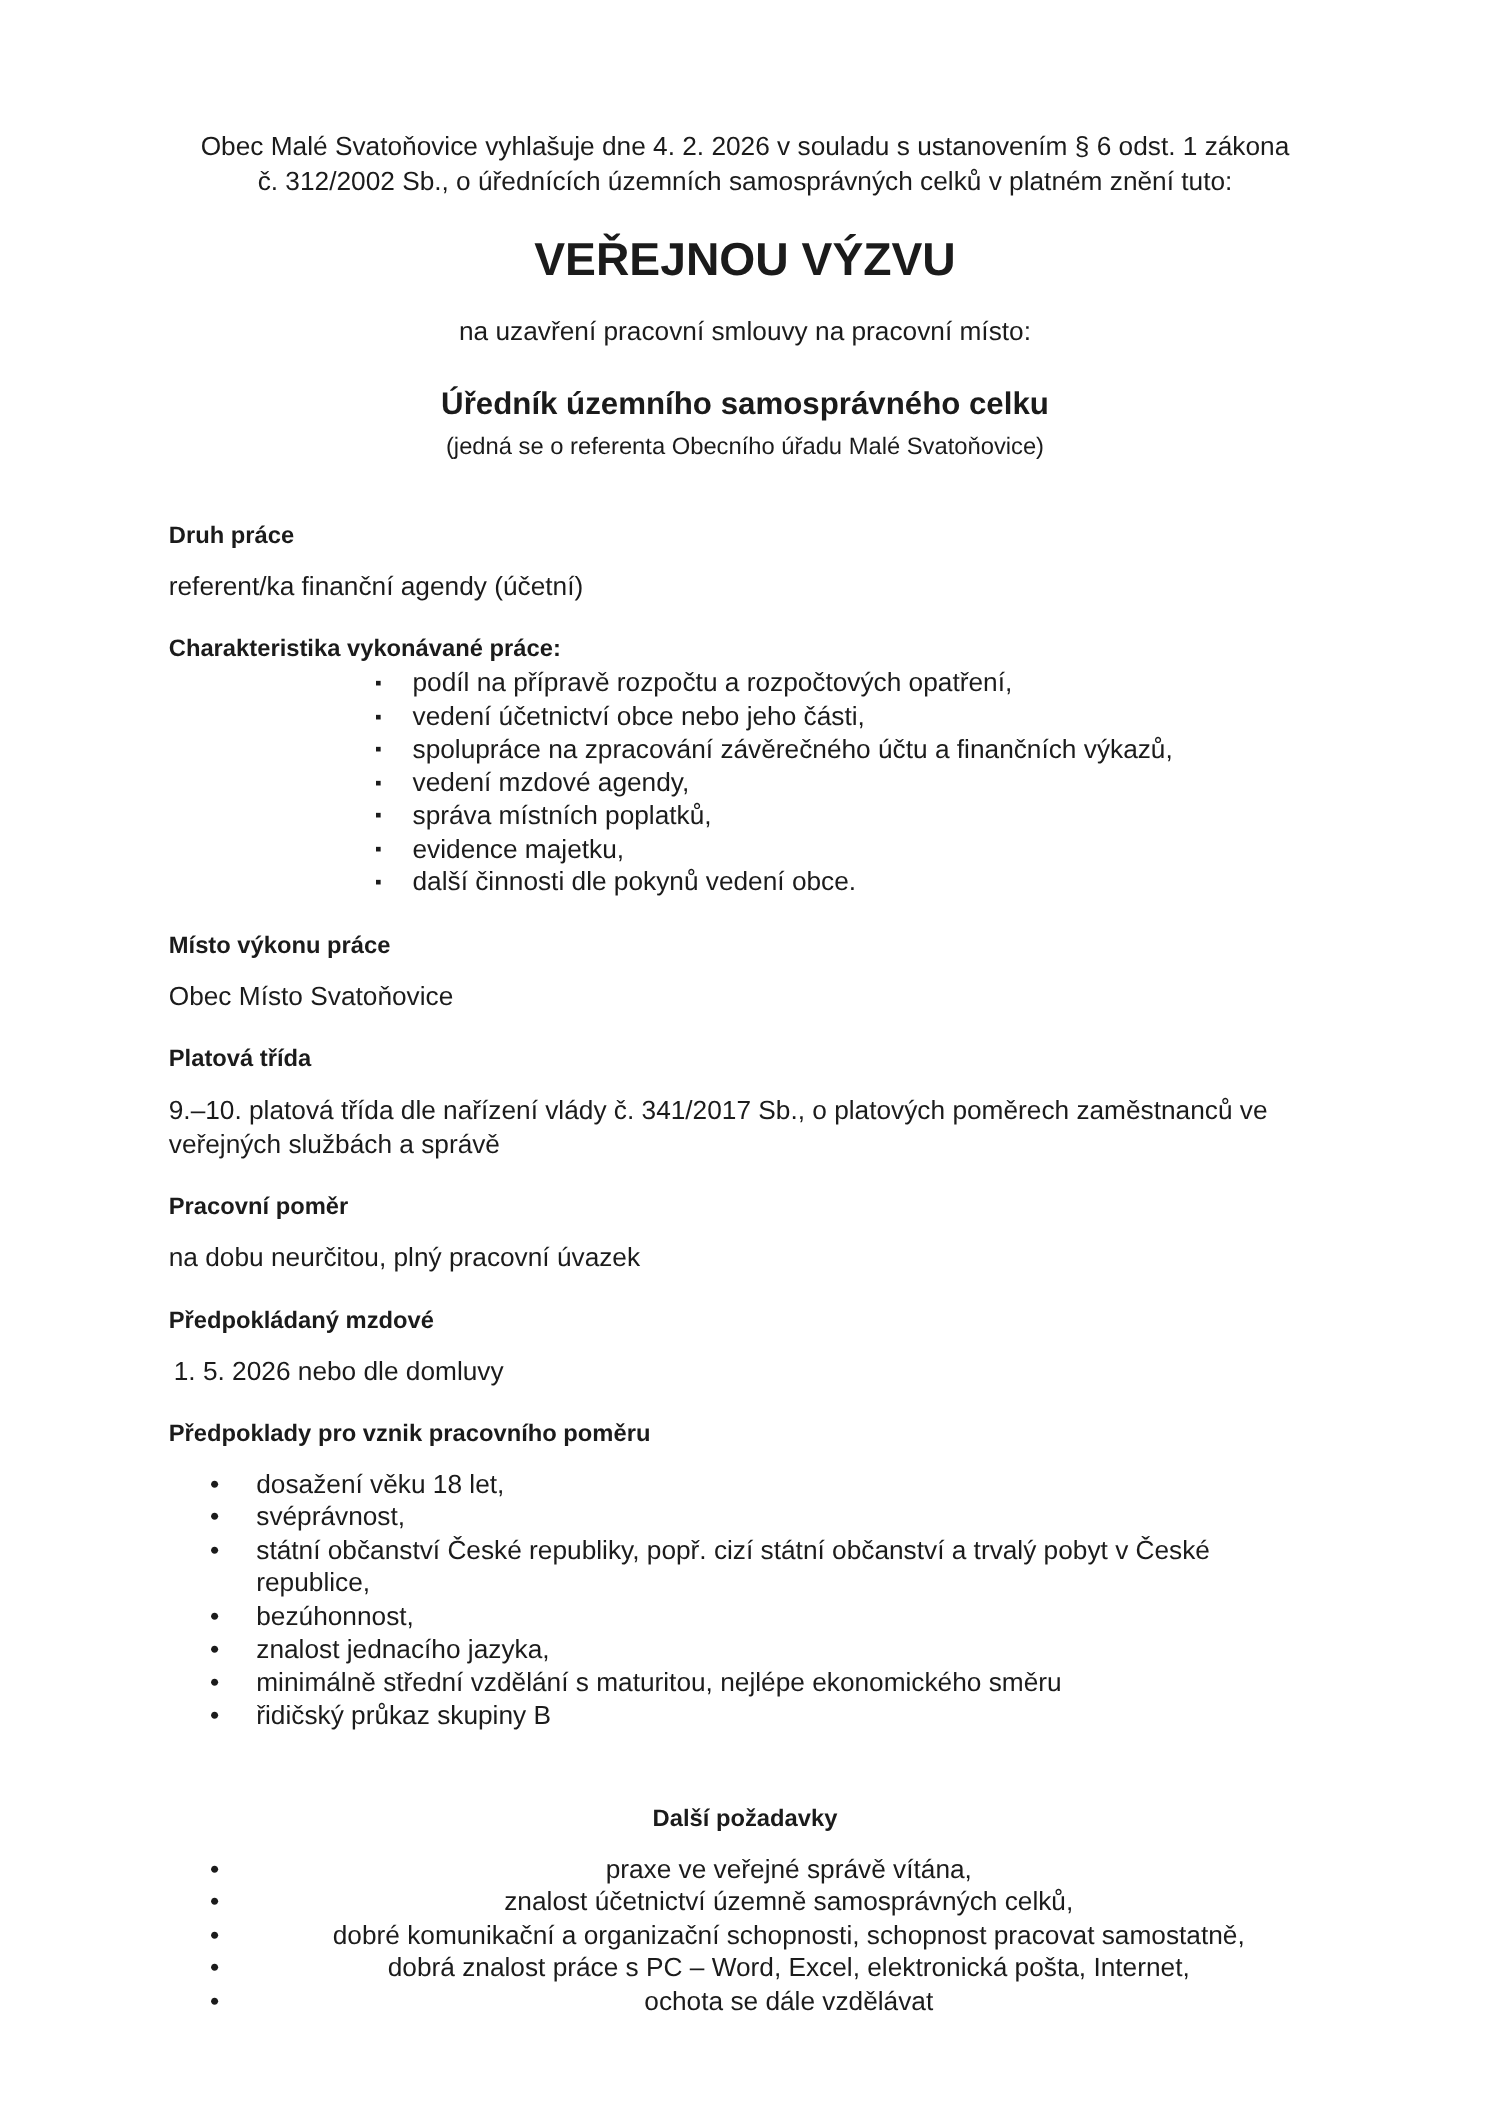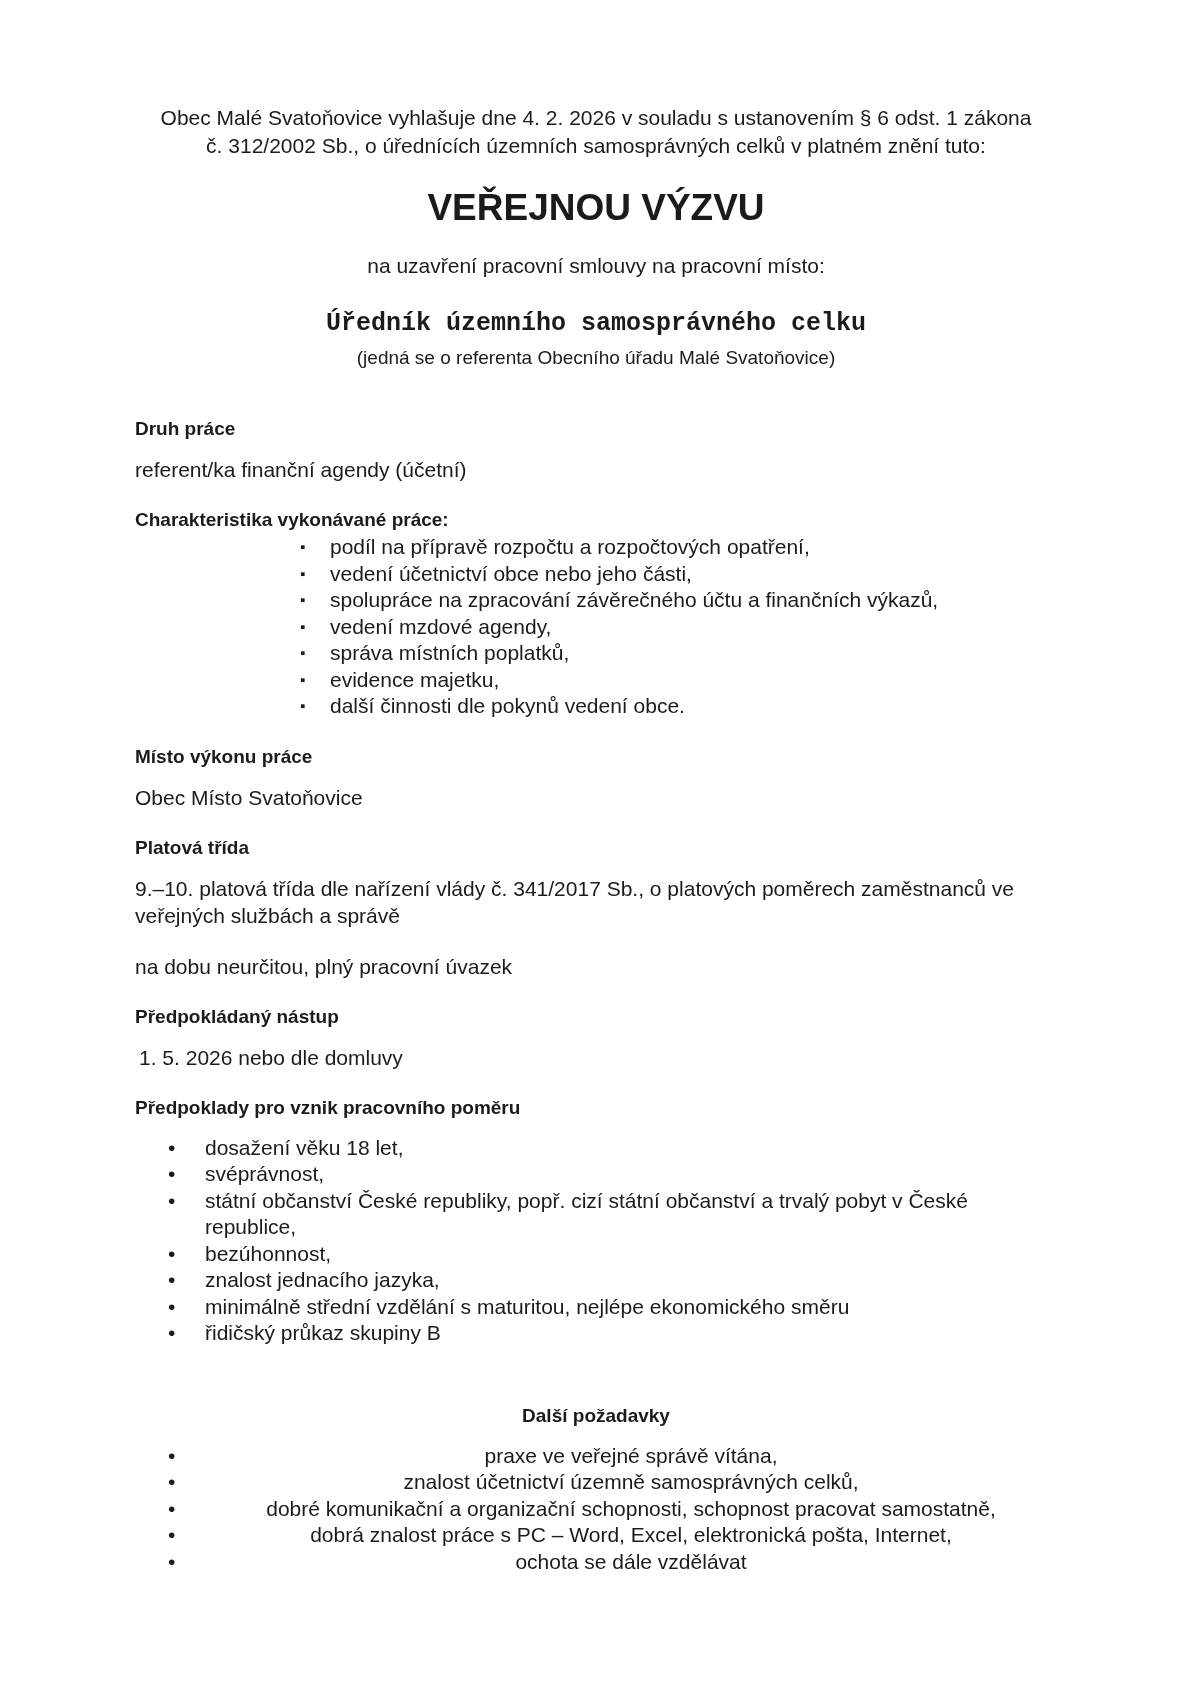--- a/index.html
+++ b/index.html
@@ -40,21 +40,20 @@
     font-size: 21px;
     line-height: 27px;
     margin: 0 0 30px 0;
   }
   .position-title {
     text-align: center;
     font-size: 25px;
     font-weight: bold;
     line-height: 29px;
     margin: 0 0 7px 0;
-    font-family: Liberation Mono, monospace;
   }
   .position-note {
     text-align: center;
     font-size: 19px;
     line-height: 25px;
     margin: 0 0 46px 0;
   }
   .section h3 {
     font-size: 19px;
     font-weight: bold;
@@ -150,25 +149,26 @@
     <h3>Místo výkonu práce</h3>
     <p class="body-text">Obec Místo Svatoňovice</p>
   </div>
 
   <div class="section">
     <h3>Platová třída</h3>
     <p class="body-text">9.–10. platová třída dle nařízení vlády č. 341/2017 Sb., o platových poměrech zaměstnanců ve veřejných službách a správě</p>
   </div>
 
   <div class="section">
+    <h3>Pracovní poměr</h3>
     <p class="body-text">na dobu neurčitou, plný pracovní úvazek</p>
   </div>
 
   <div class="section">
-    <h3>Předpokládaný nástup</h3>
+    <h3>Předpokládaný mzdové</h3>
     <p class="body-text indent-slight">1. 5. 2026 nebo dle domluvy</p>
   </div>
 
   <div class="section">
     <h3>Předpoklady pro vznik pracovního poměru</h3>
     <ul class="bullets round">
       <li>dosažení věku 18 let,</li>
       <li>svéprávnost,</li>
       <li>státní občanství České republiky, popř. cizí státní občanství a trvalý pobyt v České republice,</li>
       <li>bezúhonnost,</li>

